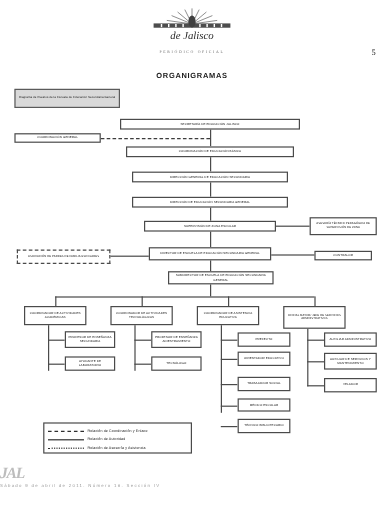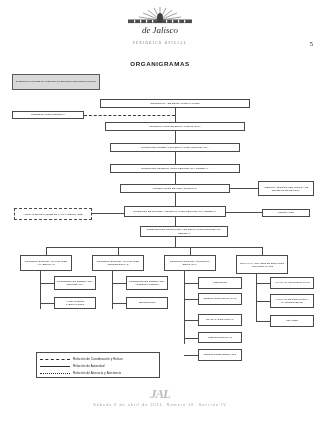--- a/index.html
+++ b/index.html
@@ -75,21 +75,21 @@
   }
   .legend-sample{width:30px;height:6px;position:relative;flex:0 0 30px;}
   .legend-sample i{position:absolute;left:0;right:0;top:50%;}
   .ls-coord{border-top:0.9px dashed #2e2e2e;}
   .ls-auth{border-top:1px solid #2e2e2e;}
   .ls-ases{border-top:1px dotted #2e2e2e;}
   .legend-label{font-size:3px;color:#1b1b1b;padding-left:3px;letter-spacing:.1px;}
 
   
   .footer{
-    position:absolute;left:0;right:0;bottom:14px;text-align:center;margin-top:44px;
+    position:absolute;left:0;right:0;bottom:14px;margin-top:44px;
   }
   .footer-logo{
     font-family:"Liberation Serif", serif;
     font-weight:bold;font-style:italic;
     font-size:13px;color:#bdbdbd;letter-spacing:-1px;
   }
   .footer-text{
     font-size:3.6px;color:#9b9b9b;letter-spacing:1.1px;margin-top:1px;
   }
 </style>

